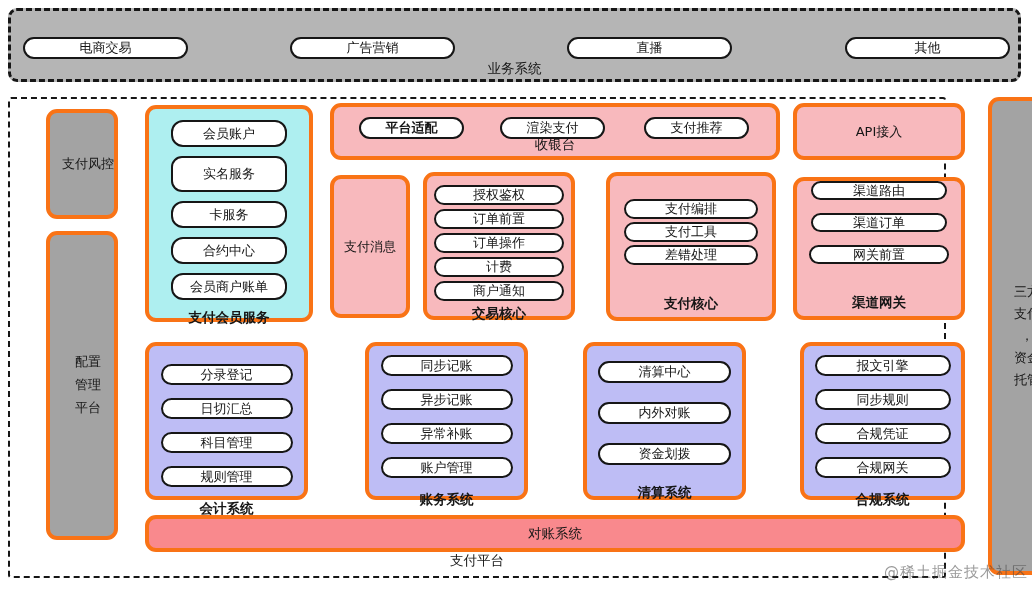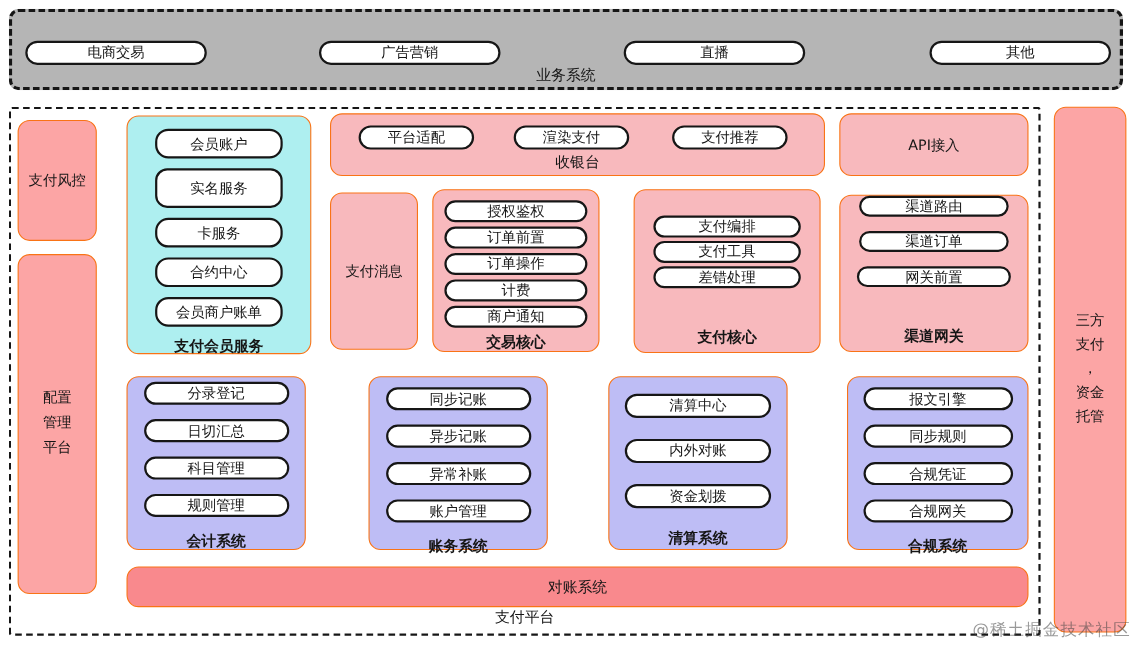--- a/index.html
+++ b/index.html
@@ -13,37 +13,38 @@
     width: 1032px;
     height: 589px;
     background: #ffffff;
     overflow: hidden;
   }
   .abs { position: absolute; }
 
   
   .grp {
     position: absolute;
-    border: 1px solid #f97316;
+    border: 4px solid #f97316;
     border-radius: 11px;
+    margin-left: 30px;
   }
   .dashed-thick {
     position: absolute;
     border: 3px dashed #161616;
     border-radius: 9px;
   }
   .dashed-thin {
     position: absolute;
     border: 2.5px dashed #161616;
     border-radius: 3px;
   }
 
   
   .gray   { background: #b5b5b5; }
-  .green  { background: #fca5a5; }
+  .green  { background: #a3a3a3; padding-left: 12px; }
   .cyan   { background: #aeeff0; }
   .pink   { background: #f8b9bd; }
   .purple { background: #bebdf5; }
   .red    { background: #f9898d; }
 
   
   .pill {
     border: 2px solid #161616;
     border-radius: 12px;
     background: #ffffff;
@@ -95,21 +96,21 @@
   <div class="grp cyan col" style="left:115px; top:105px; width:168px; height:217px; padding-top:11px; gap:9px;">
     <div class="pill" style="width:116px; height:27px;">会员账户</div>
     <div class="pill" style="width:116px; height:36px;border-radius:11px;">实名服务</div>
     <div class="pill" style="width:116px; height:27px;">卡服务</div>
     <div class="pill" style="width:116px; height:27px;">合约中心</div>
     <div class="pill" style="width:116px; height:27px;">会员商户账单</div>
     <div class="lbl">支付会员服务</div>
   </div>
 
   <div class="grp pink" style="left:300px; top:103px; width:450px; height:57px;">
-    <div class="pill abs" style="left:25px; top:10px; width:105px; height:22px;">平台适配</div>
+    <div class="pill abs" style="left:25px; top:10px; width:105px; height:22px;font-weight:bold;">平台适配</div>
     <div class="pill abs" style="left:166px; top:10px; width:105px; height:22px;">渲染支付</div>
     <div class="pill abs" style="left:310px; top:10px; width:105px; height:22px;">支付推荐</div>
     <div class="lbl abs" style="left:0; bottom:2px; width:100%;">收银台</div>
   </div>
 
   <div class="grp pink center" style="left:763px; top:103px; width:172px; height:57px; font-size:13px;">API接入</div>
 
   <div class="grp pink center" style="left:300px; top:175px; width:80px; height:143px; font-size:13px;">支付消息</div>
 
   <div class="grp pink col" style="left:393px; top:172px; width:152px; height:148px; padding-top:9px; gap:4px;">
@@ -128,21 +129,21 @@
     <div class="lbl">支付核心</div>
   </div>
 
   <div class="grp pink col" style="left:763px; top:177px; width:172px; height:143px; gap:13px;">
     <div class="pill" style="width:136px; height:19px;">渠道路由</div>
     <div class="pill" style="width:136px; height:19px;">渠道订单</div>
     <div class="pill" style="width:140px; height:19px;">网关前置</div>
     <div class="lbl">渠道网关</div>
   </div>
 
-  <div class="grp purple col" style="left:115px; top:342px; width:163px; height:158px; padding-top:4px; gap:13px;">
+  <div class="grp purple col" style="left:115px; top:342px; width:163px; height:158px; padding-top:18px; gap:13px;">
     <div class="pill" style="width:132px; height:21px;">分录登记</div>
     <div class="pill" style="width:132px; height:21px;">日切汇总</div>
     <div class="pill" style="width:132px; height:21px;">科目管理</div>
     <div class="pill" style="width:132px; height:21px;">规则管理</div>
     <div class="lbl">会计系统</div>
   </div>
 
   <div class="grp purple col" style="left:335px; top:342px; width:163px; height:158px; padding-top:9px; gap:13px;">
     <div class="pill" style="width:132px; height:21px;">同步记账</div>
     <div class="pill" style="width:132px; height:21px;">异步记账</div>

